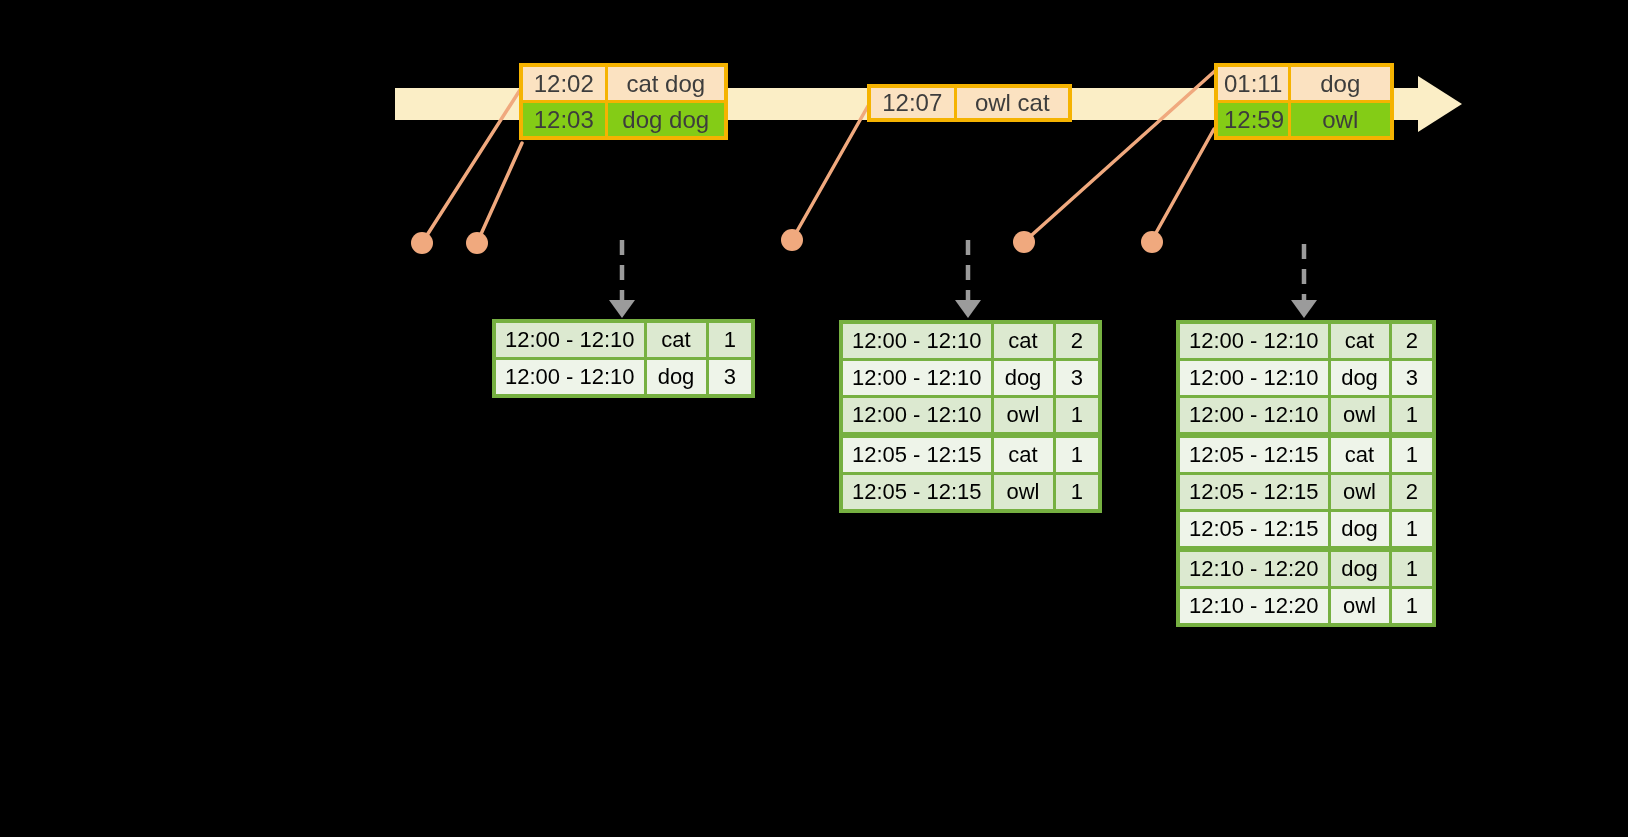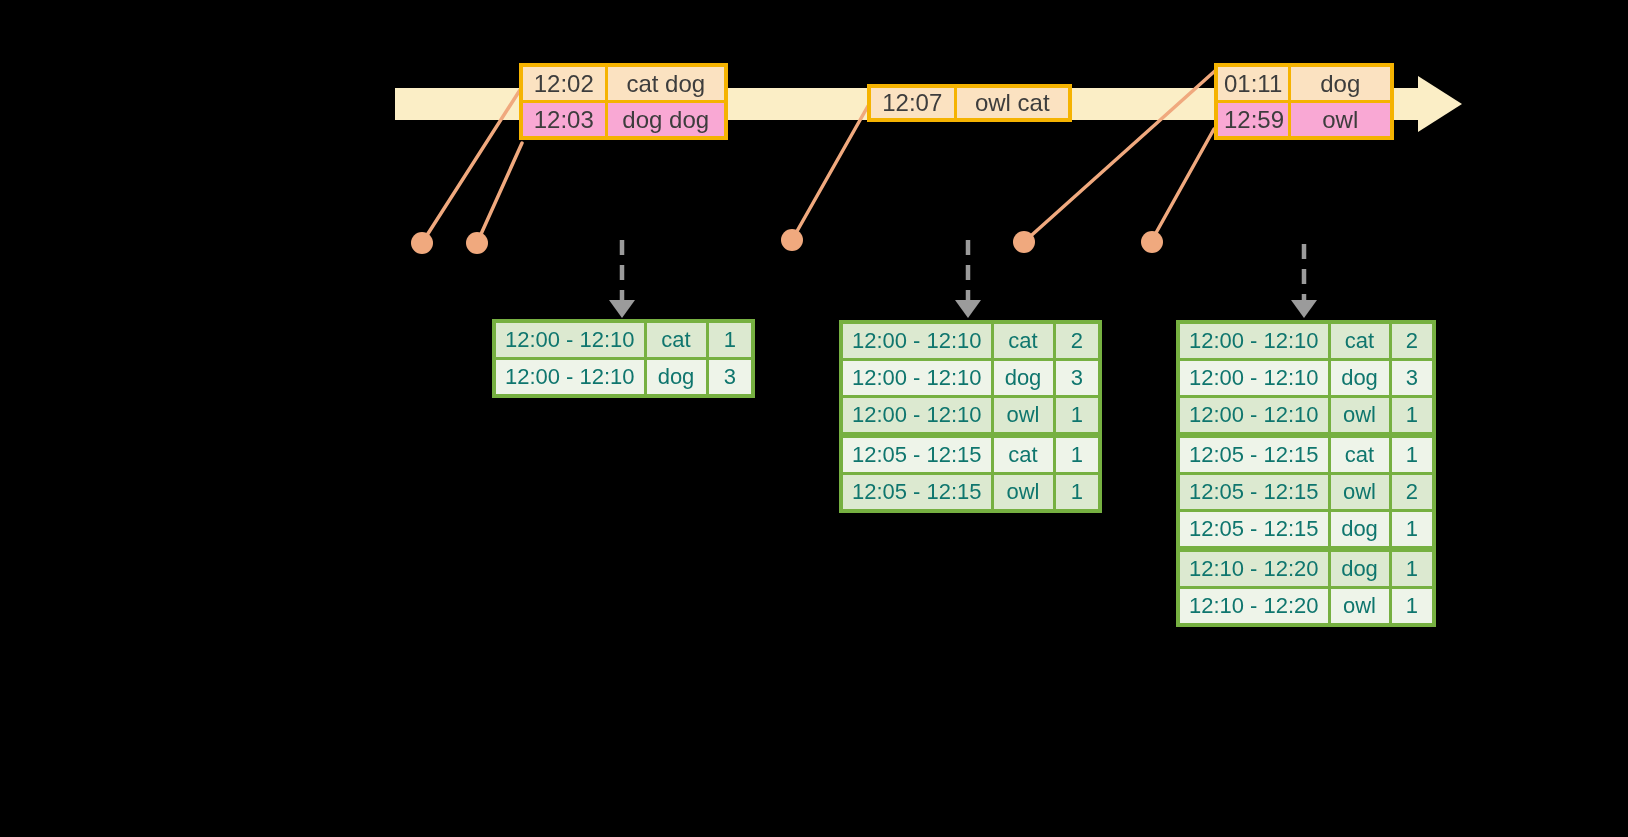--- a/index.html
+++ b/index.html
@@ -17,27 +17,27 @@
 
   
   .event-table{border:4px solid #F5B301;}
   .event-table td{
     border:3px solid #F5B301;
     font-size:24px;color:#3D3D3D;
     height:33px;padding:0 6px;
   }
   .event-table.single td{height:30px;}
   .e-dark{background:#FBE2C1;}
-  .e-light{background:#f9a8d4;}
+  .e-light{background:#84cc16;}
 
   
   .result-table{border:4px solid #76B041;}
   .result-table td{
     border:3px solid #76B041;
-    font-size:22px;color:#0f766e;
+    font-size:22px;color:#000000;
     height:34px;padding:0 4px;margin-top:35px;
   }
   .g-dark{background:#DCE9D0;}
   .g-light{background:#EEF4E9;}
   tr.group-start td{border-top-width:6px;}
 
   #et1{left:519px;top:63px;width:205px;}
   #et2{left:867px;top:84px;width:201px;}
   #et3{left:1214px;top:63px;width:176px;}
   #rt1{left:492px;top:319px;width:259px;}

